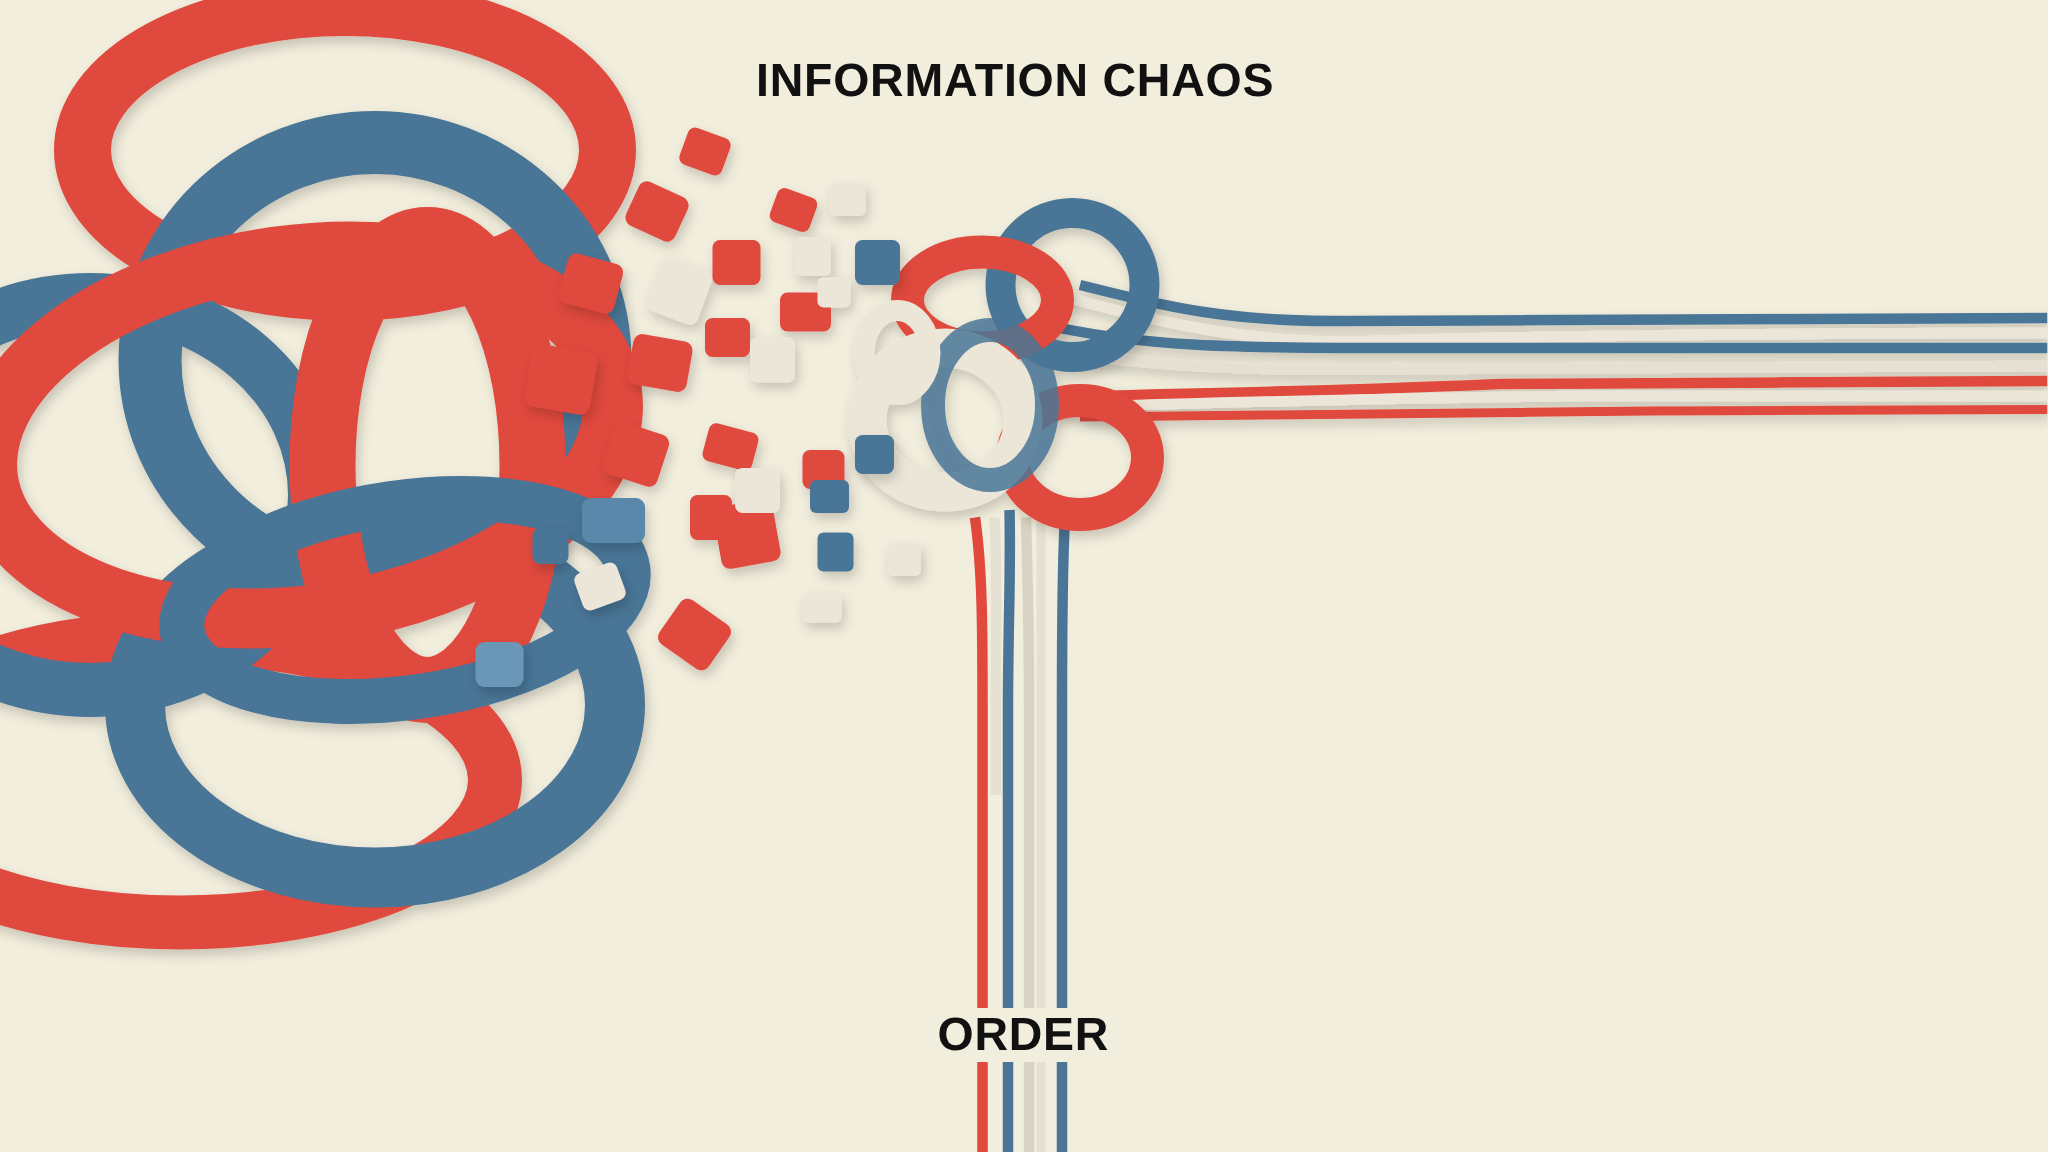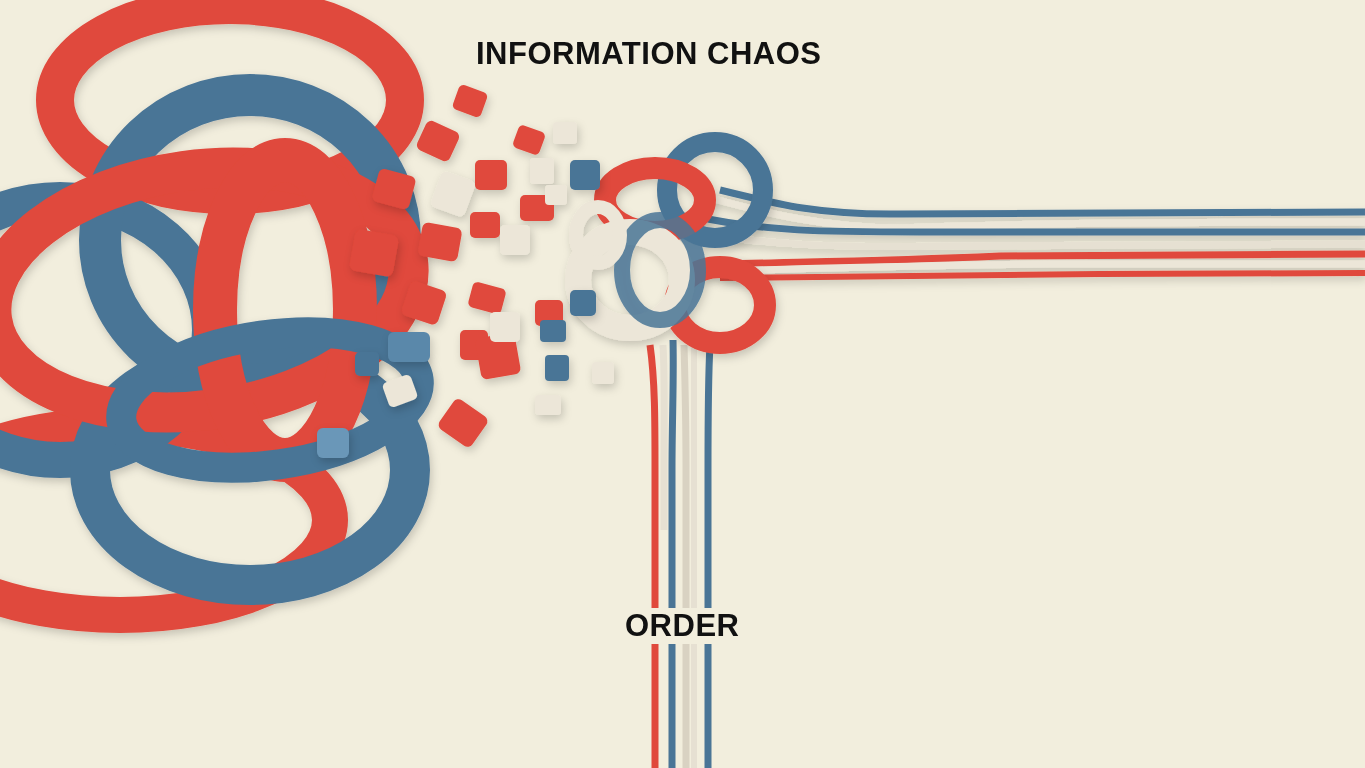--- a/index.html
+++ b/index.html
@@ -11,22 +11,22 @@
     }
     #scene { position: absolute; left: 0; top: 0; width: 1365px; height: 768px; }
     .label {
       position: absolute;
       color: #111111;
       font-weight: 700;
       letter-spacing: 0.5px;
       white-space: nowrap;
       font-family: "Liberation Sans", "DejaVu Sans", sans-serif;
     }
-    #label-top { left: 476px; top: 36px; font-size: 31px; }
-    #label-bottom { left: 623px; top: 608px; font-size: 31px; background: #f2eedd; padding: 0 2px; }
+    #label-top { left: 504px; top: 36px; font-size: 31px; }
+    #label-bottom { left: 623px; top: 672px; font-size: 31px; background: #f2eedd; padding: 0 2px; }
   </style>
 </head>
 <body>
 
 <svg id="scene" viewBox="0 0 1365 768" xmlns="http://www.w3.org/2000/svg">
   <defs>
     <filter id="soft" x="-20%" y="-20%" width="140%" height="140%">
       <feDropShadow dx="2" dy="4" stdDeviation="4" flood-color="#000" flood-opacity="0.18"></feDropShadow>
     </filter>
   </defs>

